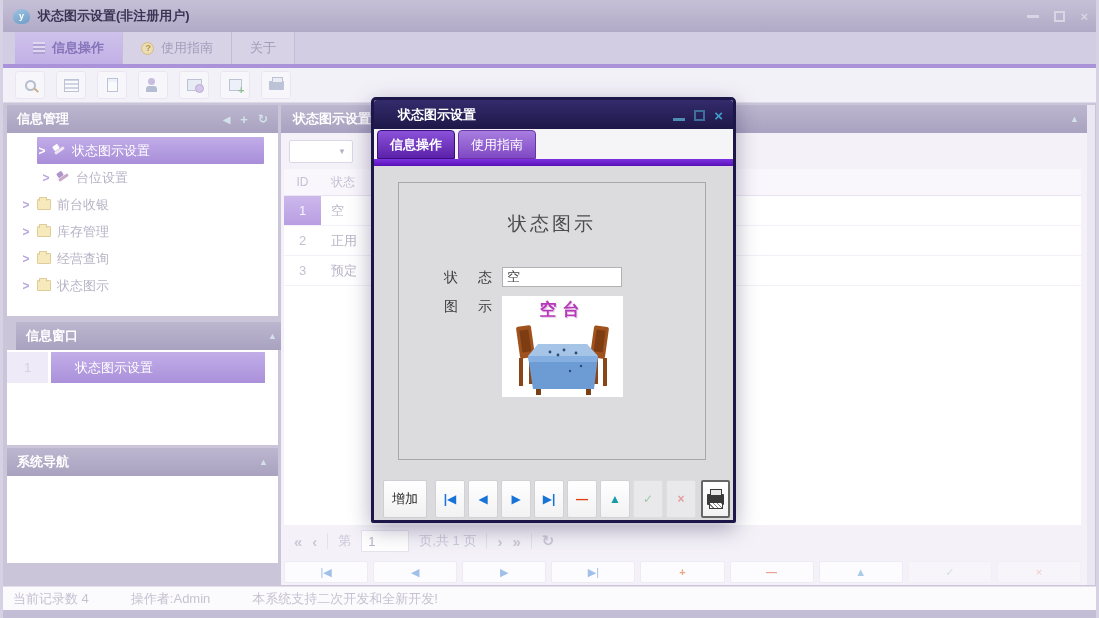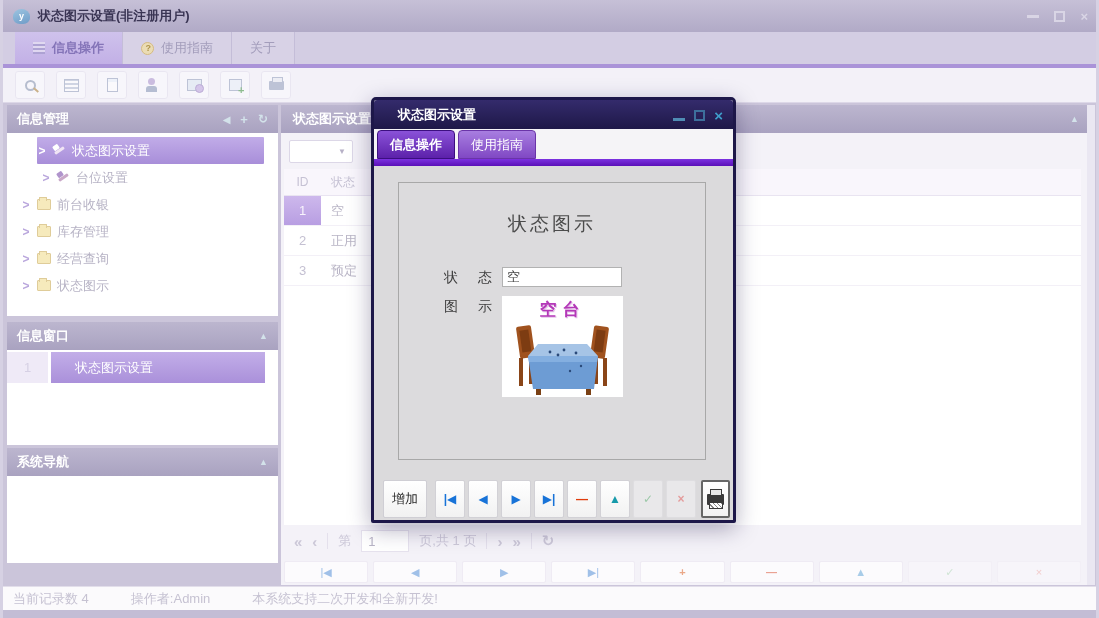--- a/index.html
+++ b/index.html
@@ -260,21 +260,21 @@
         <span>经营查询</span>
       </div>
       <div class="ti lv0">
         <span class="exp">&gt;</span>
         <span class="ico-folder"></span>
         <span>状态图示</span>
       </div>
     </div>
   </div>
 
-  <div class="panel-h" style="top:322px;">
+  <div class="panel-h" style="top:322px;margin-left:9px;">
     <span>信息窗口</span>
       <span class="sp"></span>
     <span class="ph-ic" style="font-size:9px;">▲</span>
   </div>
   <div class="panel-body" style="top:350px; height:95px;">
     <div class="iw-row">
       <div class="iw-num">1</div>
       <div class="iw-label">状态图示设置</div>
     </div>
   </div>

